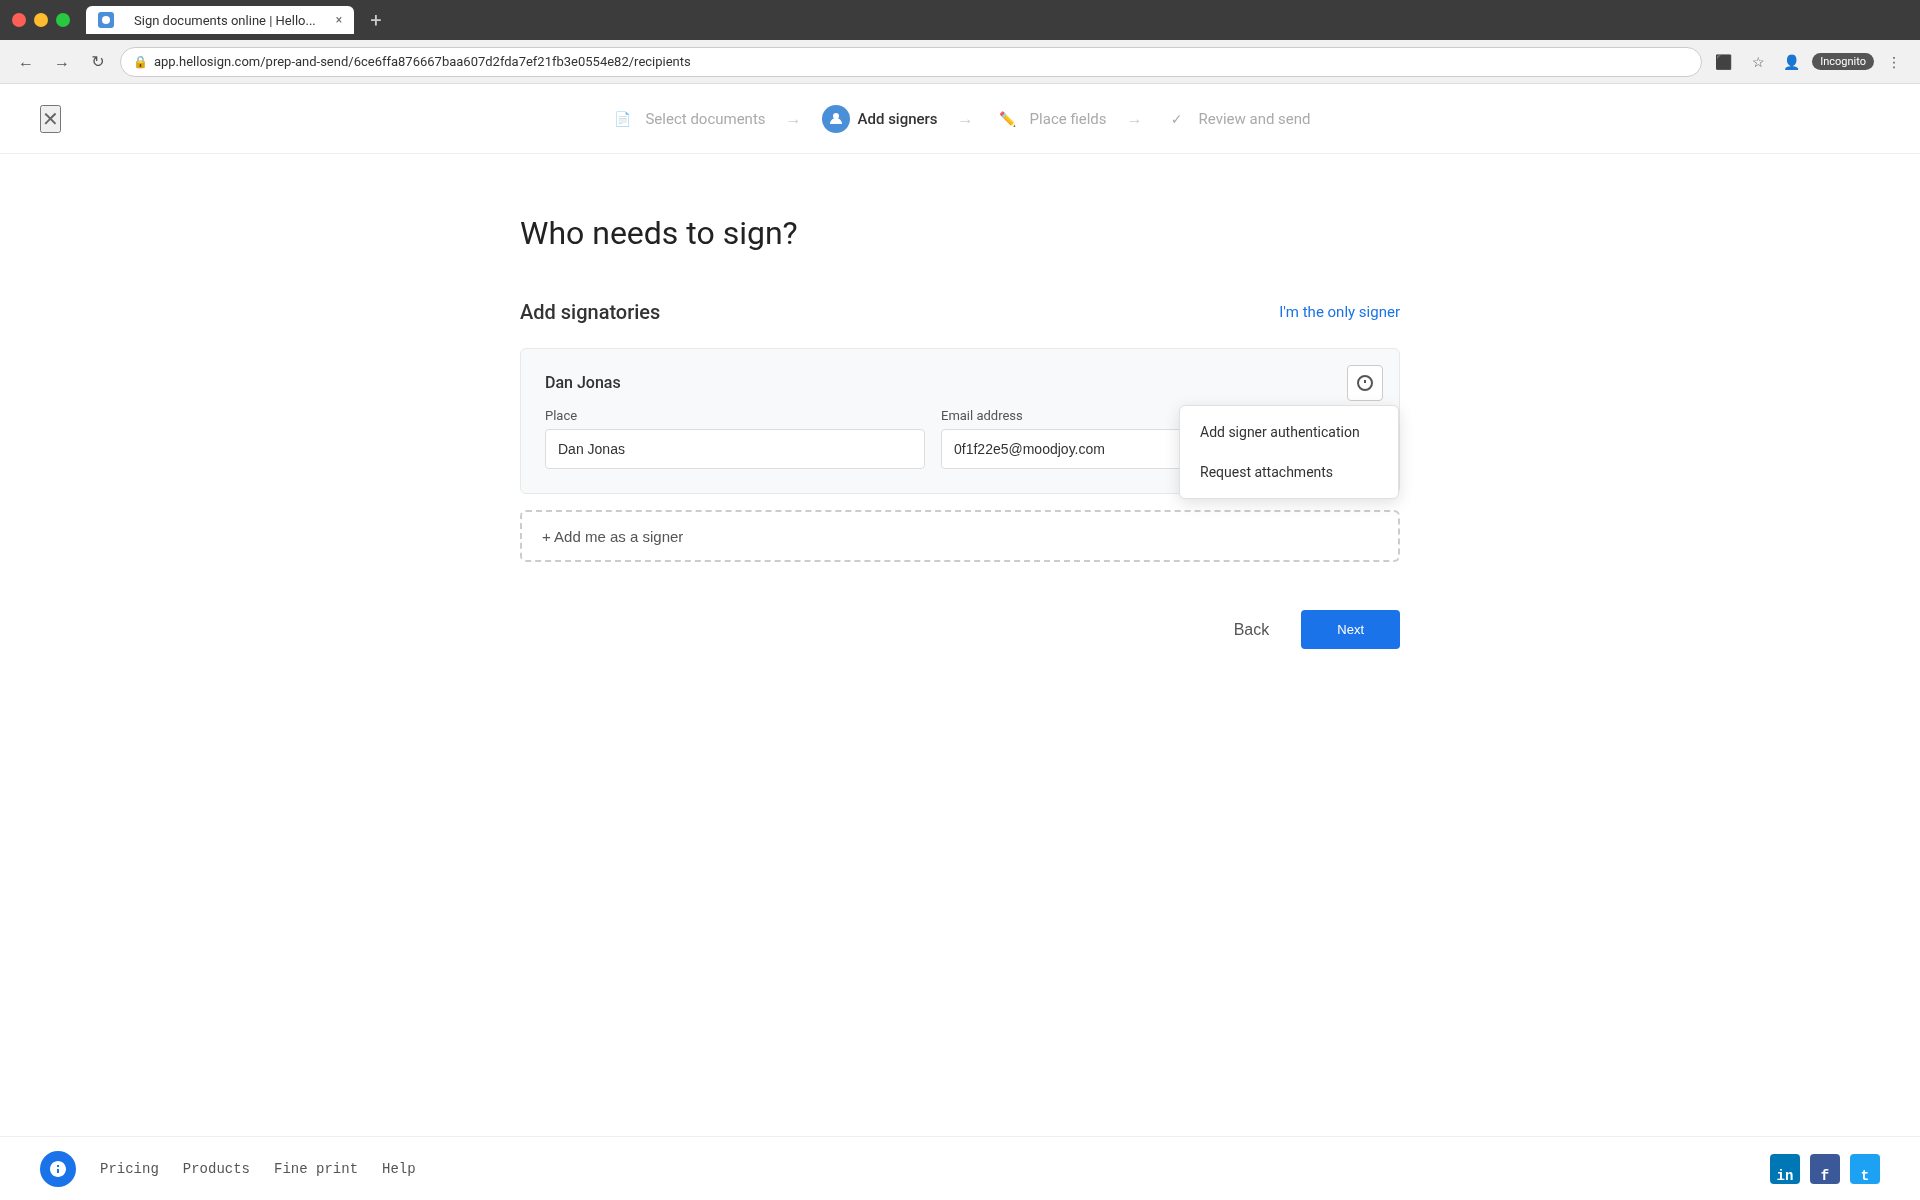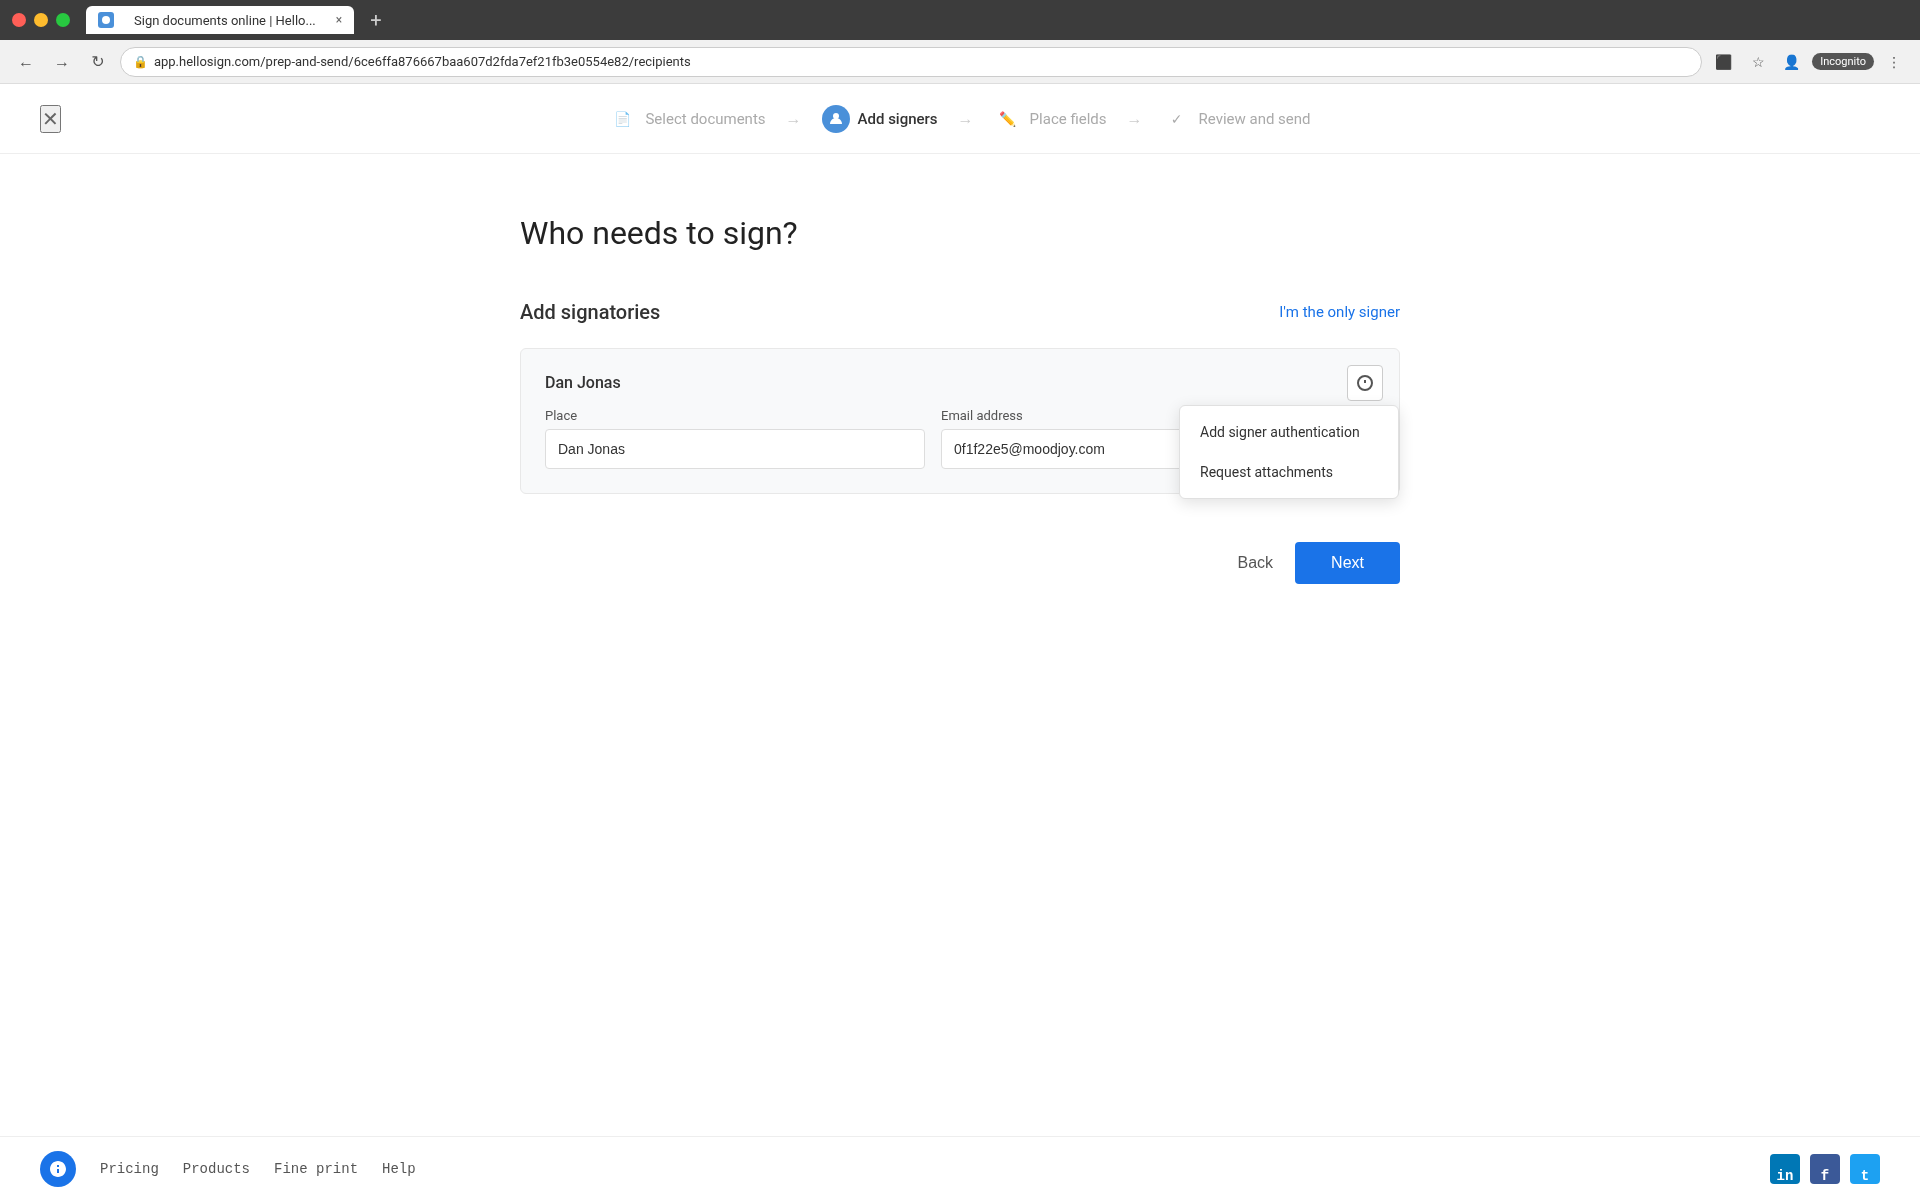--- a/index.html
+++ b/index.html
@@ -110,35 +110,35 @@
       display: flex;
       align-items: center;
       padding: 0 20px;
       font-size: 15px;
       color: #555;
       gap: 8px;
       margin-bottom: 12px;
     }
 
     
-    .action-bar { display: flex; justify-content: flex-end; align-items: center; gap: 2px; margin-top: 48px; }
+    .action-bar { display: flex; justify-content: flex-end; align-items: center; gap: 12px; margin-top: 48px; }
     .back-btn {
       background: none;
       border: none;
       font-size: 16px;
       color: #555;
       cursor: pointer;
       padding: 10px 20px;
     }
     .next-btn {
       background: #1a73e8;
       color: #fff;
       border: none;
       border-radius: 4px;
-      font-size: 16px;
+      font-size: 13px;
       padding: 12px 36px;
       cursor: pointer;
       font-weight: 500;
     }
 
     
     .app-footer {
       position: absolute;
       bottom: 0;
       left: 0;
@@ -267,20 +267,23 @@
         </svg>
       </button>
 
       <div class="dropdown-menu">
         <div class="dropdown-item">Add signer authentication</div>
         <div class="dropdown-item">Request attachments</div>
       </div>
     </div>
 
 
+    <button class="add-signer-btn">
+      <span>+ Add me as a signer</span>
+    </button>
 
     <div class="action-bar">
       <button class="back-btn">Back</button>
       <button class="next-btn">Next</button>
     </div>
   </div>
 
   <div class="app-footer">
     <div class="footer-logo">
       <svg viewBox="0 0 20 20" fill="white" width="20" height="20">

